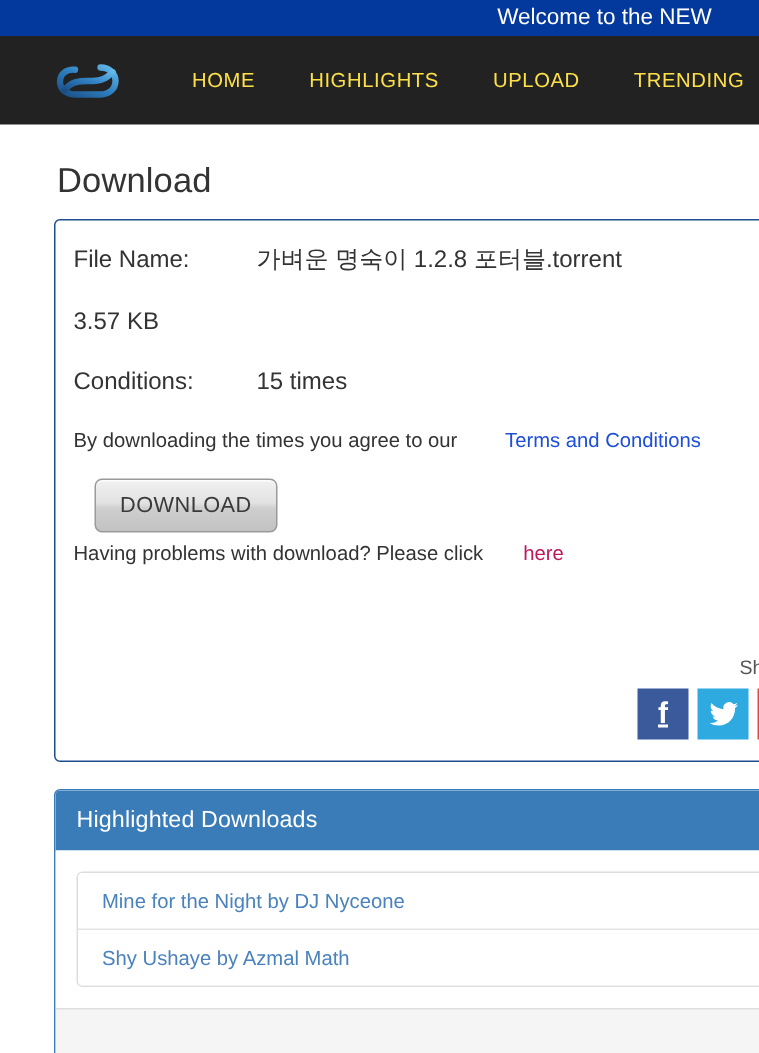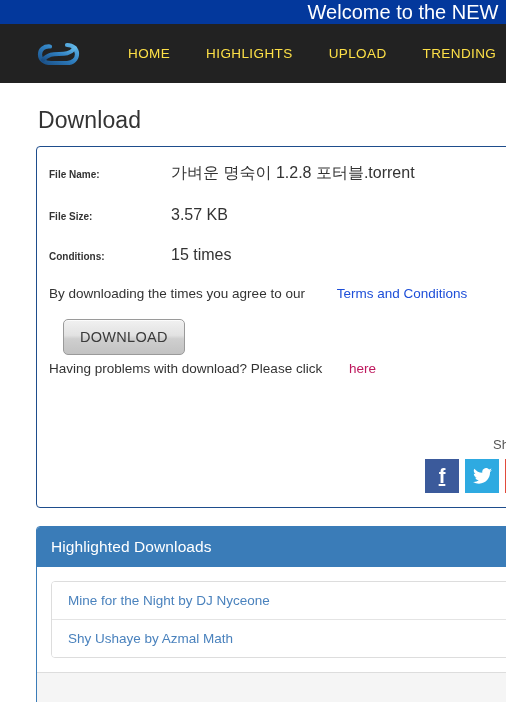--- a/index.html
+++ b/index.html
@@ -16,21 +16,21 @@
     width: 506px;
     height: 702px;
     overflow: hidden;
     background: #fff;
   }
   
   .banner {
     height: 24px;
     background: #03389c;
     color: #ffffff;
-    font-size: 20px;
+    font-size: 15px;
     line-height: 24px;
     text-align: center;
     white-space: nowrap;
     overflow: hidden;
     padding-left: 300px;
   }
   
   .navbar {
     height: 59px;
     background: #222222;
@@ -77,22 +77,22 @@
     padding: 16px 20px 18px 12px;
     min-height: 362px;
   }
   .info-row {
     display: flex;
     align-items: baseline;
     margin-bottom: 22px;
     white-space: nowrap;
   }
   .info-label {
-    font-weight: bold;
-    font-size: 10px;
+    font-weight: normal;
+    font-size: 16px;
     color: #333333;
     width: 122px;
     flex: 0 0 122px;
   }
   .info-value {
     font-size: 16px;
     color: #333333;
   }
   .agree-line {
     font-size: 13.5px;
@@ -226,21 +226,20 @@
     <h1 class="page-title">Download</h1>
 
     <div class="panel-download">
 
       <div class="info-row">
         <div class="info-label">File Name:</div>
         <div class="info-value">가벼운 명숙이 1.2.8 포터블.torrent</div>
       </div>
 
       <div class="info-row">
-        <div class="info-label">File Size:</div>
         <div class="info-value">3.57 KB</div>
       </div>
 
       <div class="info-row">
         <div class="info-label">Conditions:</div>
         <div class="info-value">15 times</div>
       </div>
 
       <p class="agree-line"><span>By downloading the times you agree to our </span><a class="muted-link" href="#">Terms and Conditions</a></p>
 

